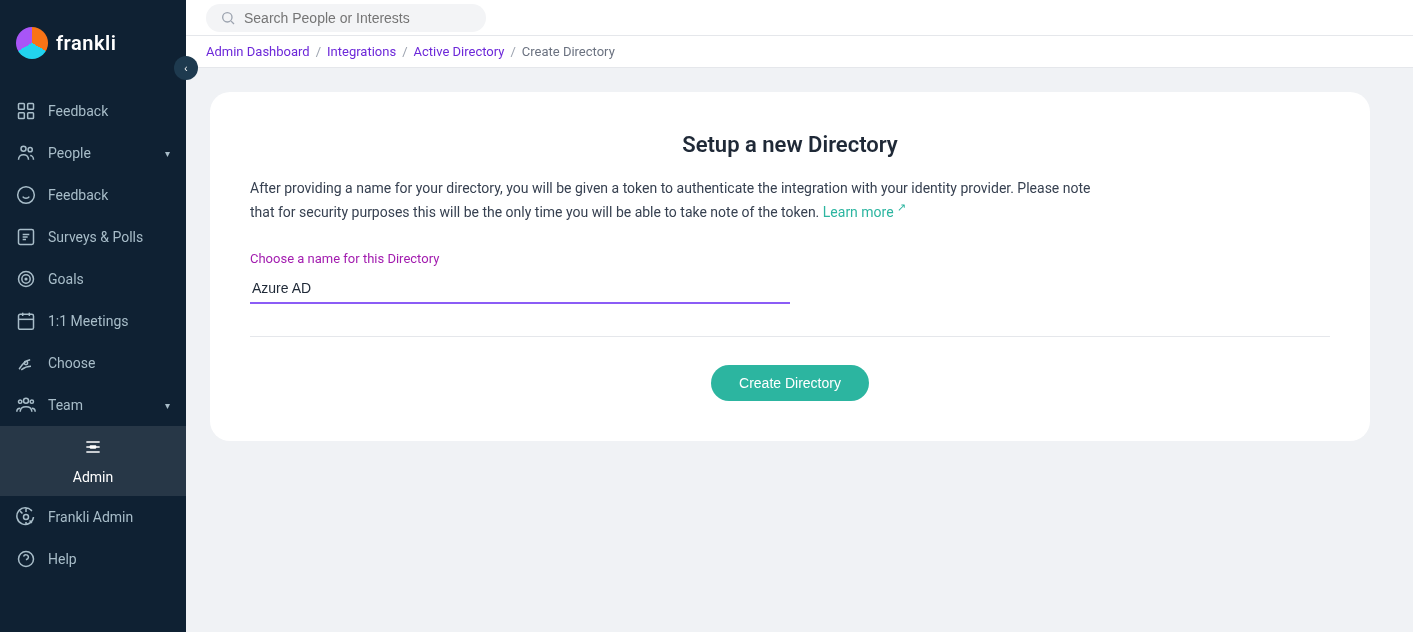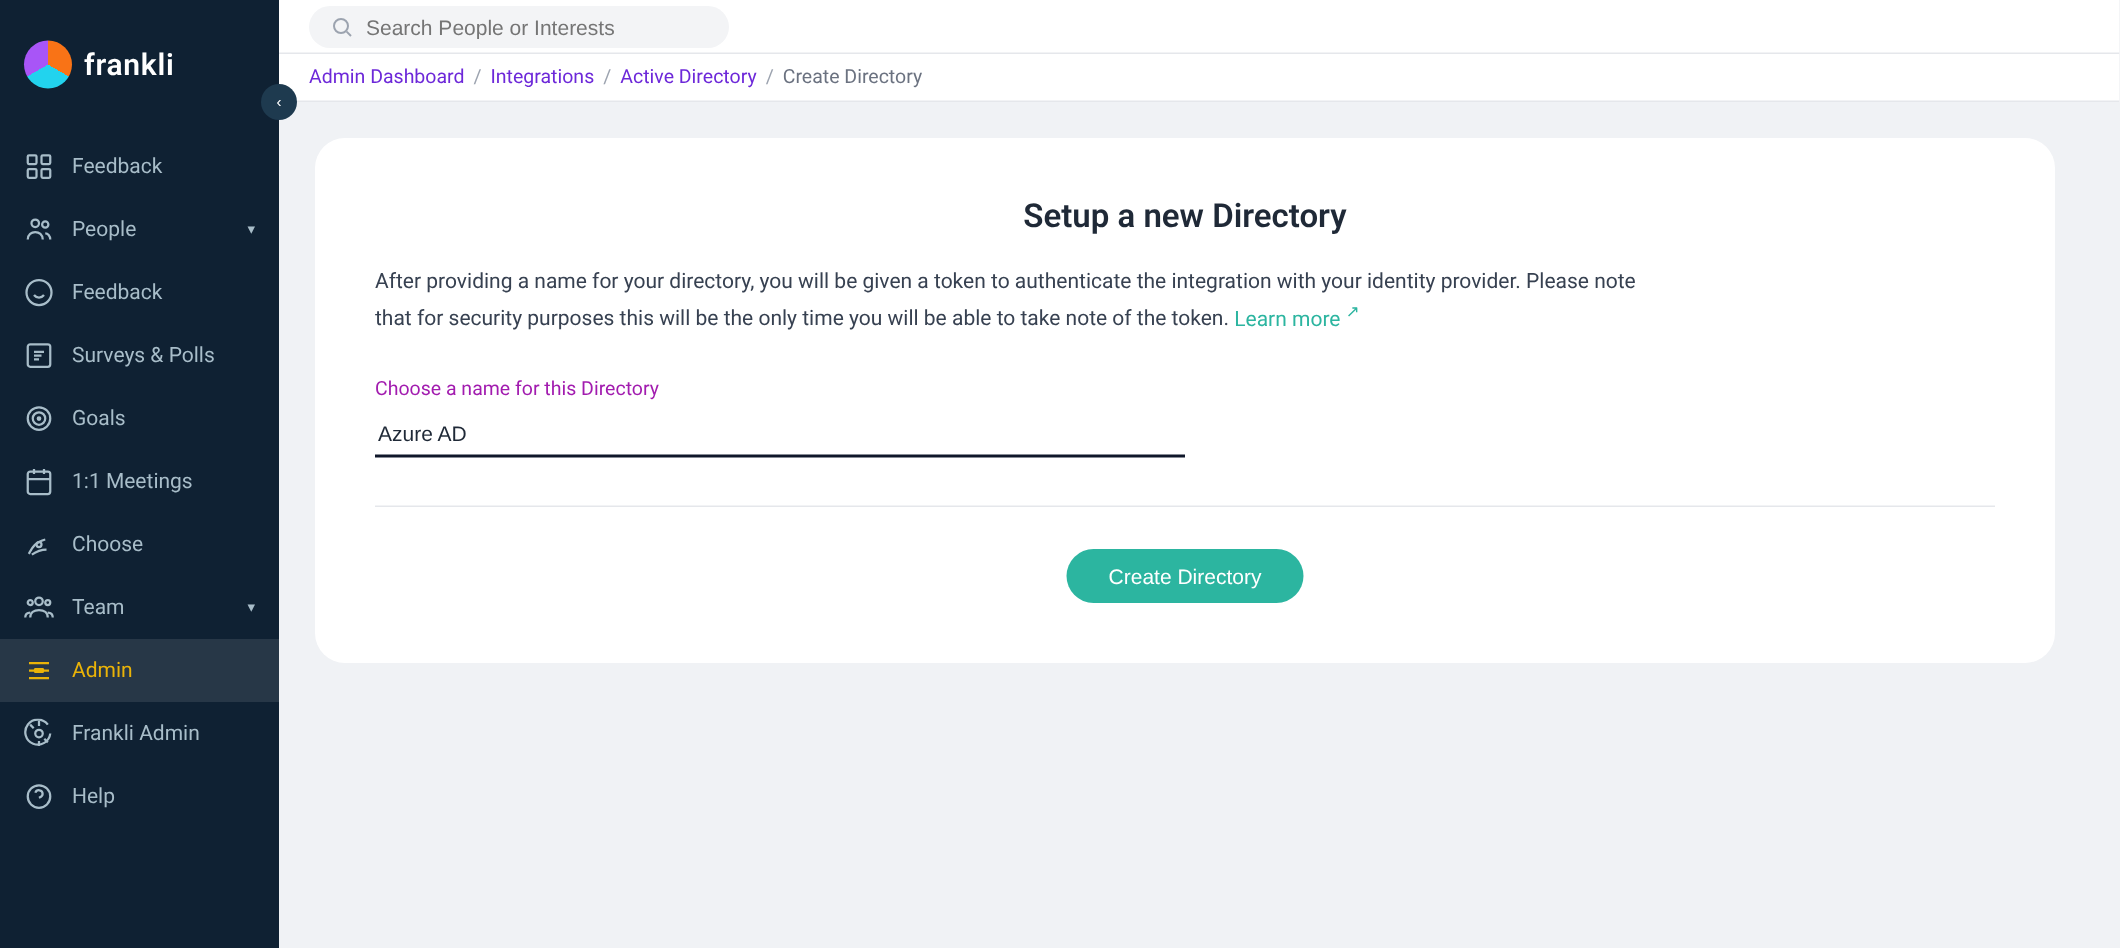--- a/index.html
+++ b/index.html
@@ -57,21 +57,21 @@
       align-items: center;
       gap: 12px;
       padding: 11px 16px;
       cursor: pointer;
       color: #a8bdc9;
       font-size: 14px;
       font-weight: 400;
       transition: background 0.15s;
       position: relative;
     }
-    .nav-item.active { background: rgba(255,255,255,0.1); color: #eab308; }
+    .nav-item.active { background: rgba(255,255,255,0.1); color: #ffffff; flex-direction: column; }
     .nav-item .nav-icon { width: 20px; height: 20px; display: flex; align-items: center; justify-content: center; flex-shrink: 0; }
     .nav-item .nav-arrow { margin-left: auto; font-size: 10px; }
     .nav-item svg { width: 20px; height: 20px; stroke: currentColor; fill: none; stroke-width: 1.8; }
 
     
     .main {
       flex: 1;
       display: flex;
       flex-direction: column;
       overflow: hidden;
@@ -154,21 +154,21 @@
     }
     .form-label {
       display: block;
       font-size: 13px;
       color: #a21caf;
       margin-bottom: 8px;
     }
     .form-input {
       width: 540px;
       border: none;
-      border-bottom: 2px solid #0f172a;
+      border-bottom: 2px solid #8b5cf6;
       padding: 6px 2px;
       font-size: 14px;
       color: #1f2937;
       outline: none;
       background: transparent;
     }
 
     .divider {
       border: none;
       border-top: 1px solid #e5e7eb;

